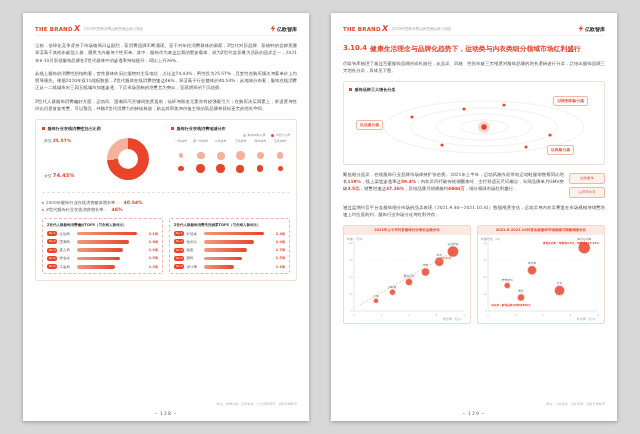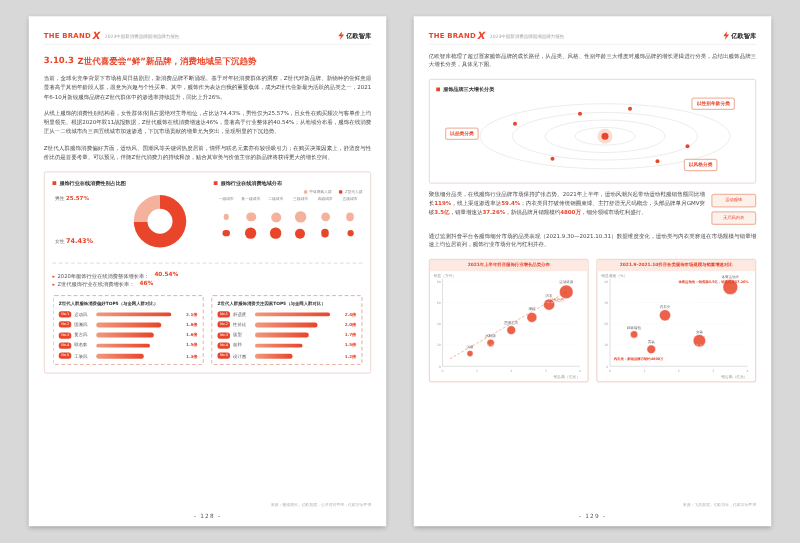--- a/index.html
+++ b/index.html
@@ -92,24 +92,20 @@
       <span class="brand-x">X</span>
       <span class="header-sub">2023中国新消费品牌国潮品牌力报告</span>
       <span class="logo">
         <svg class="logo-icon" viewBox="0 0 10 12">
             <path d="M6 0 L1 7 H4.4 L3 12 L9 4.6 H5.4 Z" fill="#E8452A"></path>
           </svg>
         <span class="logo-text">亿欧智库</span>
       </span>
     </div>
 
-    <div class="sec-title">
-      <span>3.10.3</span>
-      <span>Z世代喜爱尝“鲜”新品牌，消费地域呈下沉趋势</span>
-    </div>
 
     <p class="para">当前，全球化竞争背景下市场格局日益剧烈，新消费品牌不断涌现。基于对年轻消费群体的洞察，Z世代对新品牌、新物种的尝鲜意愿显著高于其他年龄段人群，愿意为兴趣与个性买单。其中，服饰作为表达自我的重要载体，成为Z世代尝新最为活跃的品类之一，2021年6-10月新锐服饰品牌在Z世代群体中的渗透率持续提升，同比上升26%。</p>
     <p class="para">从线上服饰的消费性别结构看，女性群体依旧占据绝对主导地位，占比达74.43%，男性仅为25.57%，且女性在购买频次与客单价上均明显领先。根据2020年双11战报数据，Z世代服饰在线消费增速达46%，显著高于行业整体的40.54%；从地域分布看，服饰在线消费正从一二线城市向三四五线城市加速渗透，下沉市场贡献的增量尤为突出，呈现明显的下沉趋势。</p>
     <p class="para">Z世代人群服饰消费偏好方面，运动风、国潮风等关键词热度居前，情怀与联名元素亦有较强吸引力；在购买决策因素上，舒适度与性价比仍是首要考量。可以预见，伴随Z世代消费力的持续释放，贴合其审美与价值主张的新品牌将获得更大的增长空间。</p>
 
     <div class="panel">
       <div class="chart-row">
         <div class="chart-cell">
           <div class="chart-title">
             <span class="bullet"></span>
@@ -298,20 +294,24 @@
       <span class="brand-x">X</span>
       <span class="header-sub">2023中国新消费品牌国潮品牌力报告</span>
       <span class="logo">
         <svg class="logo-icon" viewBox="0 0 10 12">
             <path d="M6 0 L1 7 H4.4 L3 12 L9 4.6 H5.4 Z" fill="#E8452A"></path>
           </svg>
         <span class="logo-text">亿欧智库</span>
       </span>
     </div>
 
+    <div class="sec-title">
+      <span>3.10.4</span>
+      <span>健康生活理念与品牌化趋势下，运动类与内衣类细分领域市场红利盛行</span>
+    </div>
 
     <p class="para">亿欧智库梳理了超过百家服饰品牌的成长路径，从品类、风格、性别年龄三大维度对服饰品牌的增长逻辑进行分类，总结出服饰品牌三大增长分类，具体见下图。</p>
 
     <div class="orbit-box">
       <div class="chart-title">
         <span class="bullet"></span>
         <span>服饰品牌三大增长分类</span>
       </div>
       <svg class="orbit-svg" viewBox="0 0 240 64">
         <ellipse cx="130" cy="32" rx="24" ry="7" fill="none" stroke="#e6e6e6" stroke-width="0.6"></ellipse>

